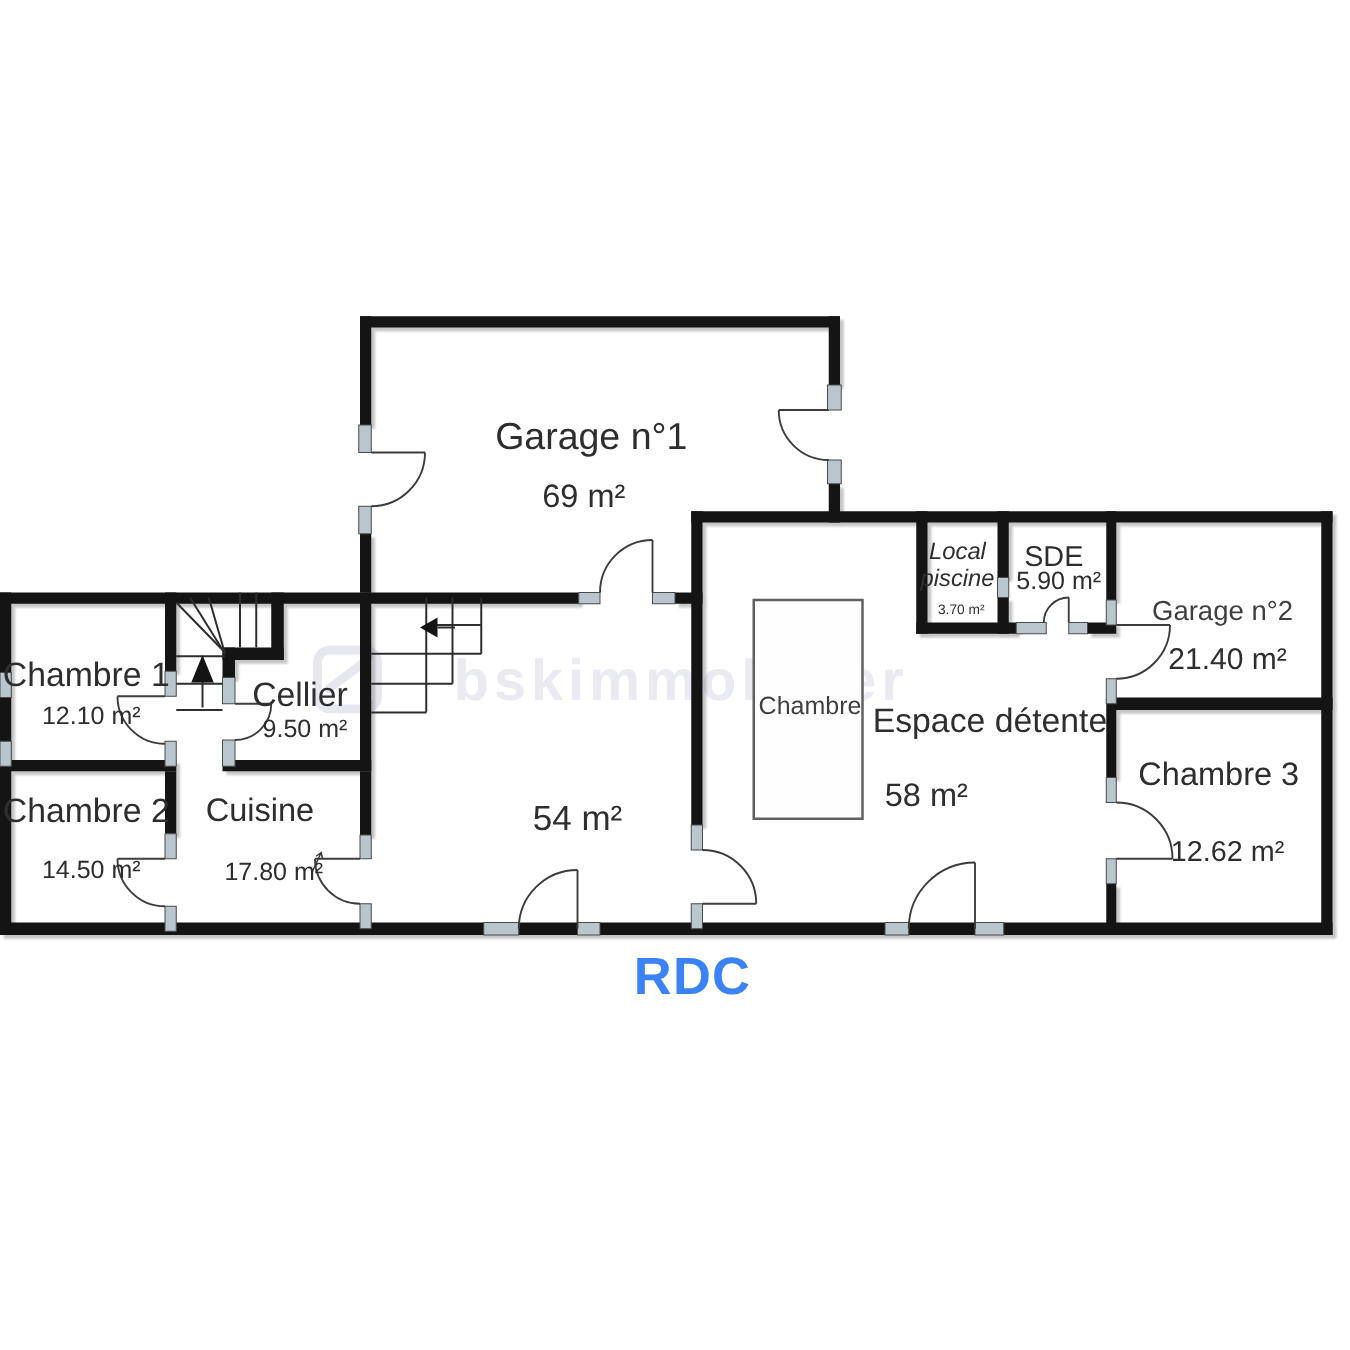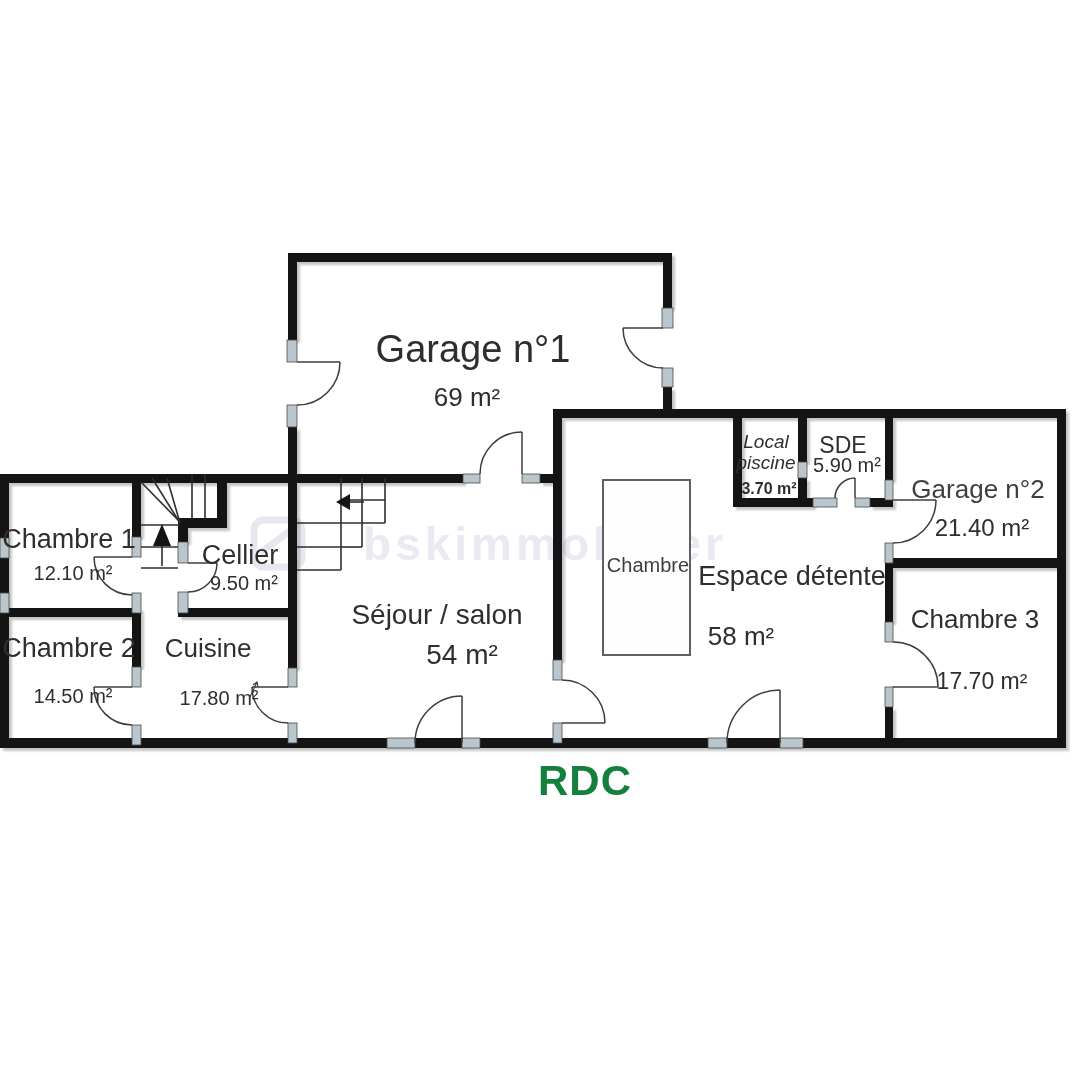--- a/index.html
+++ b/index.html
@@ -4,26 +4,26 @@
 <style>
   html,body{margin:0;padding:0;background:#ffffff;}
   .plan{position:relative;width:1080px;height:1080px;background:#ffffff;
         font-family:"Liberation Sans",sans-serif;overflow:hidden;}
   .plan svg{position:absolute;left:0;top:0;z-index:2;}
   .lbl{position:absolute;transform:translate(-50%,-50%);white-space:nowrap;
        color:#2e2e2e;line-height:1.08;text-align:center;z-index:3;}
   .lbl.wrap{white-space:normal;}
   .watermark-text{position:absolute;left:545px;top:544px;transform:translate(-50%,-50%);
        color:#e9eaf2;font-size:46px;font-weight:700;letter-spacing:4px;z-index:1;}
-  .fs29{font-size:38px;} .fs28{font-size:28px;} .fs27{font-size:27px;}
+  .fs29{font-size:30px;} .fs28{font-size:28px;} .fs27{font-size:27px;}
   .fs26{font-size:26px;} .fs24{font-size:24px;} .fs23{font-size:23px;}
-  .fs22{font-size:26px;} .fs20{font-size:20px;} .fs19{font-size:19px;font-style:italic;} .fs16{font-size:16px;font-weight:bold;}
+  .fs22{font-size:22px;} .fs20{font-size:20px;} .fs19{font-size:19px;font-style:italic;} .fs16{font-size:11px;}
   .muted{color:#3f3f3f;}
-  .rdc{position:absolute;left:585px;top:781px;transform:translate(-50%,-50%);
-       font-size:42px;font-weight:700;color:#15803d;letter-spacing:1px;z-index:3;}
+  .rdc{position:absolute;left:554px;top:781px;transform:translate(-50%,-50%);
+       font-size:42px;font-weight:700;color:#3b82f6;letter-spacing:1px;z-index:3;}
 </style>
 </head>
 <body>
 
 <div class="plan">
 
   <div class="watermark-text">bskimmobilier</div>
 
   <svg width="1080" height="1080" viewBox="0 0 1080 1080">
 
@@ -163,34 +163,33 @@
 
   <div class="lbl fs27" style="left:240px;top:556px;">Cellier</div>
   <div class="lbl fs20" style="left:244px;top:584px;">9.50 m²</div>
 
   <div class="lbl fs27" style="left:69px;top:649px;">Chambre 2</div>
   <div class="lbl fs20" style="left:73px;top:697px;">14.50 m²</div>
 
   <div class="lbl fs26" style="left:208px;top:648px;">Cuisine</div>
   <div class="lbl fs20" style="left:219px;top:699px;">17.80 m²</div>
 
-  <div class="lbl fs28" style="left:437px;top:615px;">Séjour / salon</div>
   <div class="lbl fs28" style="left:462px;top:655px;">54 m²</div>
 
   <div class="lbl wrap fs19" style="left:766px;top:453px;width:72px;">Local piscine</div>
   <div class="lbl fs16" style="left:769px;top:489px;">3.70 m²</div>
 
   <div class="lbl fs23" style="left:843px;top:445px;">SDE</div>
   <div class="lbl fs20" style="left:847px;top:466px;">5.90 m²</div>
 
   <div class="lbl fs22 muted" style="left:978px;top:489px;">Garage n°2</div>
   <div class="lbl fs24" style="left:982px;top:528px;">21.40 m²</div>
 
   <div class="lbl fs20 muted" style="left:648px;top:566px;">Chambre</div>
 
   <div class="lbl fs27" style="left:792px;top:577px;">Espace détente</div>
   <div class="lbl fs26" style="left:741px;top:636px;">58 m²</div>
 
   <div class="lbl fs26" style="left:975px;top:619px;">Chambre 3</div>
-  <div class="lbl fs23" style="left:982px;top:681px;">17.70 m²</div>
+  <div class="lbl fs23" style="left:982px;top:681px;">12.62 m²</div>
 
   <div class="rdc">RDC</div>
 </div>
 
 </body></html>

